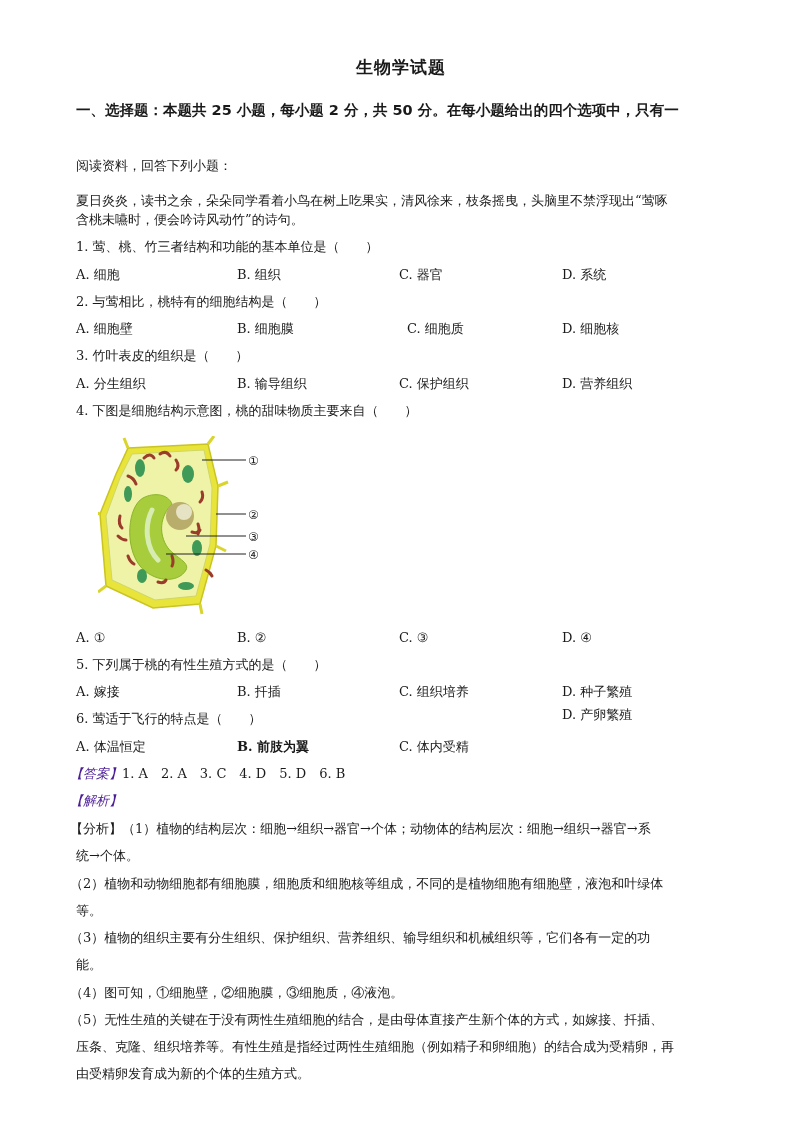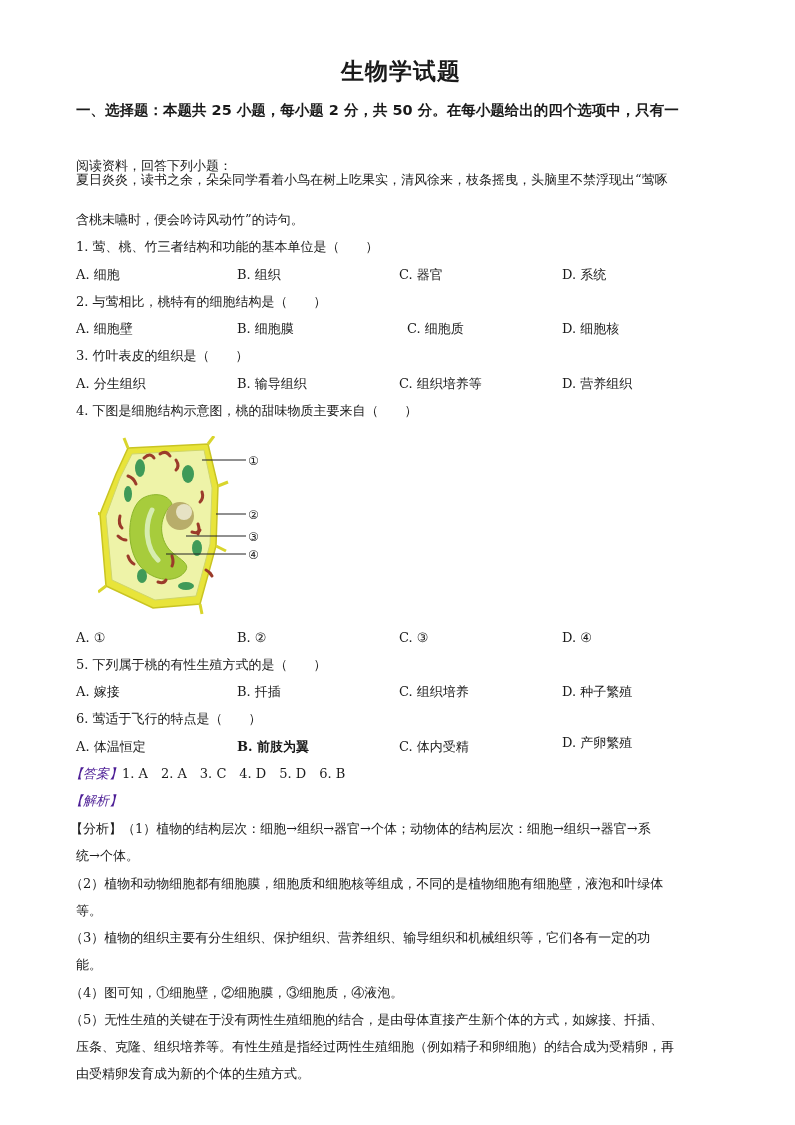--- a/index.html
+++ b/index.html
@@ -20,21 +20,21 @@
       left: 76px;
       top: 0;
       width: 650px;
     }
     .title {
       position: absolute;
       left: 0;
       width: 650px;
       top: 56px;
       text-align: center;
-      font-size: 23px;
+      font-size: 17px;
       font-weight: bold;
       letter-spacing: 1px;
       font-family: "DejaVu Sans", "Liberation Sans", sans-serif;
     }
     .section-head {
       position: absolute;
       left: 0;
       top: 96px;
       width: 650px;
       font-size: 14.5px;
@@ -76,39 +76,39 @@
 
 <div class="page">
 
   <div class="title">生物学试题</div>
 
   <div class="section-head">
     <div>一、选择题：本题共 25 小题，每小题 2 分，共 50 分。在每小题给出的四个选项中，只有一</div>
   </div>
 
   <div class="line" style="top:157px;">阅读资料，回答下列小题：</div>
-  <div class="line" style="top:171px;">夏日炎炎，读书之余，朵朵同学看着小鸟在树上吃果实，清风徐来，枝条摇曳，头脑里不禁浮现出“莺啄</div>
+  <div class="line" style="top:192px;">夏日炎炎，读书之余，朵朵同学看着小鸟在树上吃果实，清风徐来，枝条摇曳，头脑里不禁浮现出“莺啄</div>
   <div class="line" style="top:211px;">含桃未嚥时，便会吟诗风动竹”的诗句。</div>
 
   <div class="line" style="top:238px;">1. 莺、桃、竹三者结构和功能的基本单位是（　　）</div>
   <div class="opt" style="left:0;top:266px;">A. 细胞</div>
   <div class="opt" style="left:161px;top:266px;">B. 组织</div>
   <div class="opt" style="left:323px;top:266px;">C. 器官</div>
   <div class="opt" style="left:486px;top:266px;">D. 系统</div>
 
   <div class="line" style="top:293px;">2. 与莺相比，桃特有的细胞结构是（　　）</div>
   <div class="opt" style="left:0;top:320px;">A. 细胞壁</div>
   <div class="opt" style="left:161px;top:320px;">B. 细胞膜</div>
   <div class="opt" style="left:331px;top:320px;">C. 细胞质</div>
   <div class="opt" style="left:486px;top:320px;">D. 细胞核</div>
 
   <div class="line" style="top:347px;">3. 竹叶表皮的组织是（　　）</div>
   <div class="opt" style="left:0;top:375px;">A. 分生组织</div>
   <div class="opt" style="left:161px;top:375px;">B. 输导组织</div>
-  <div class="opt" style="left:323px;top:375px;">C. 组织培养等</div>
+  <div class="opt" style="left:323px;top:375px;">C. 保护组织</div>
   <div class="opt" style="left:486px;top:375px;">D. 营养组织</div>
 
   <div class="line" style="top:402px;">4. 下图是细胞结构示意图，桃的甜味物质主要来自（　　）</div>
 
   <div class="diagram">
     <svg width="200" height="180" viewBox="0 0 200 180">
 
       <polygon points="30,12 110,8 120,50 118,110 102,168 55,172 8,150 2,78 18,38" fill="#e8e43a" stroke="#c9c422" stroke-width="1.5"></polygon>
 
       <line x1="30" y1="12" x2="26" y2="2" stroke="#d9d52c" stroke-width="3"></line>
@@ -168,21 +168,21 @@
   <div class="line" style="top:656px;">5. 下列属于桃的有性生殖方式的是（　　）</div>
   <div class="opt" style="left:0;top:683px;">A. 嫁接</div>
   <div class="opt" style="left:161px;top:683px;">B. 扦插</div>
   <div class="opt" style="left:323px;top:683px;">C. 组织培养</div>
   <div class="opt" style="left:486px;top:683px;">D. 种子繁殖</div>
 
   <div class="line" style="top:710px;">6. 莺适于飞行的特点是（　　）</div>
   <div class="opt" style="left:0;top:738px;">A. 体温恒定</div>
   <div class="opt" style="left:161px;top:738px;font-weight:bold;">B. 前肢为翼</div>
   <div class="opt" style="left:323px;top:738px;">C. 体内受精</div>
-  <div class="opt" style="left:486px;top:734px;">D. 产卵繁殖</div>
+  <div class="opt" style="left:486px;top:706px;">D. 产卵繁殖</div>
 
   <div class="line" style="top:765px;left:-6px;">
     <span class="tag">【答案】</span><span>1. A　2. A　3. C　4. D　5. D　6. B</span>
   </div>
 
   <div class="line tag" style="top:792px;left:-6px;">【解析】</div>
   <div class="line" style="top:820px;left:-6px;">
     <span>【分析】</span><span>（1）植物的结构层次：细胞→组织→器官→个体；动物体的结构层次：细胞→组织→器官→系</span>
   </div>
   <div class="line" style="top:847px;">统→个体。</div>

